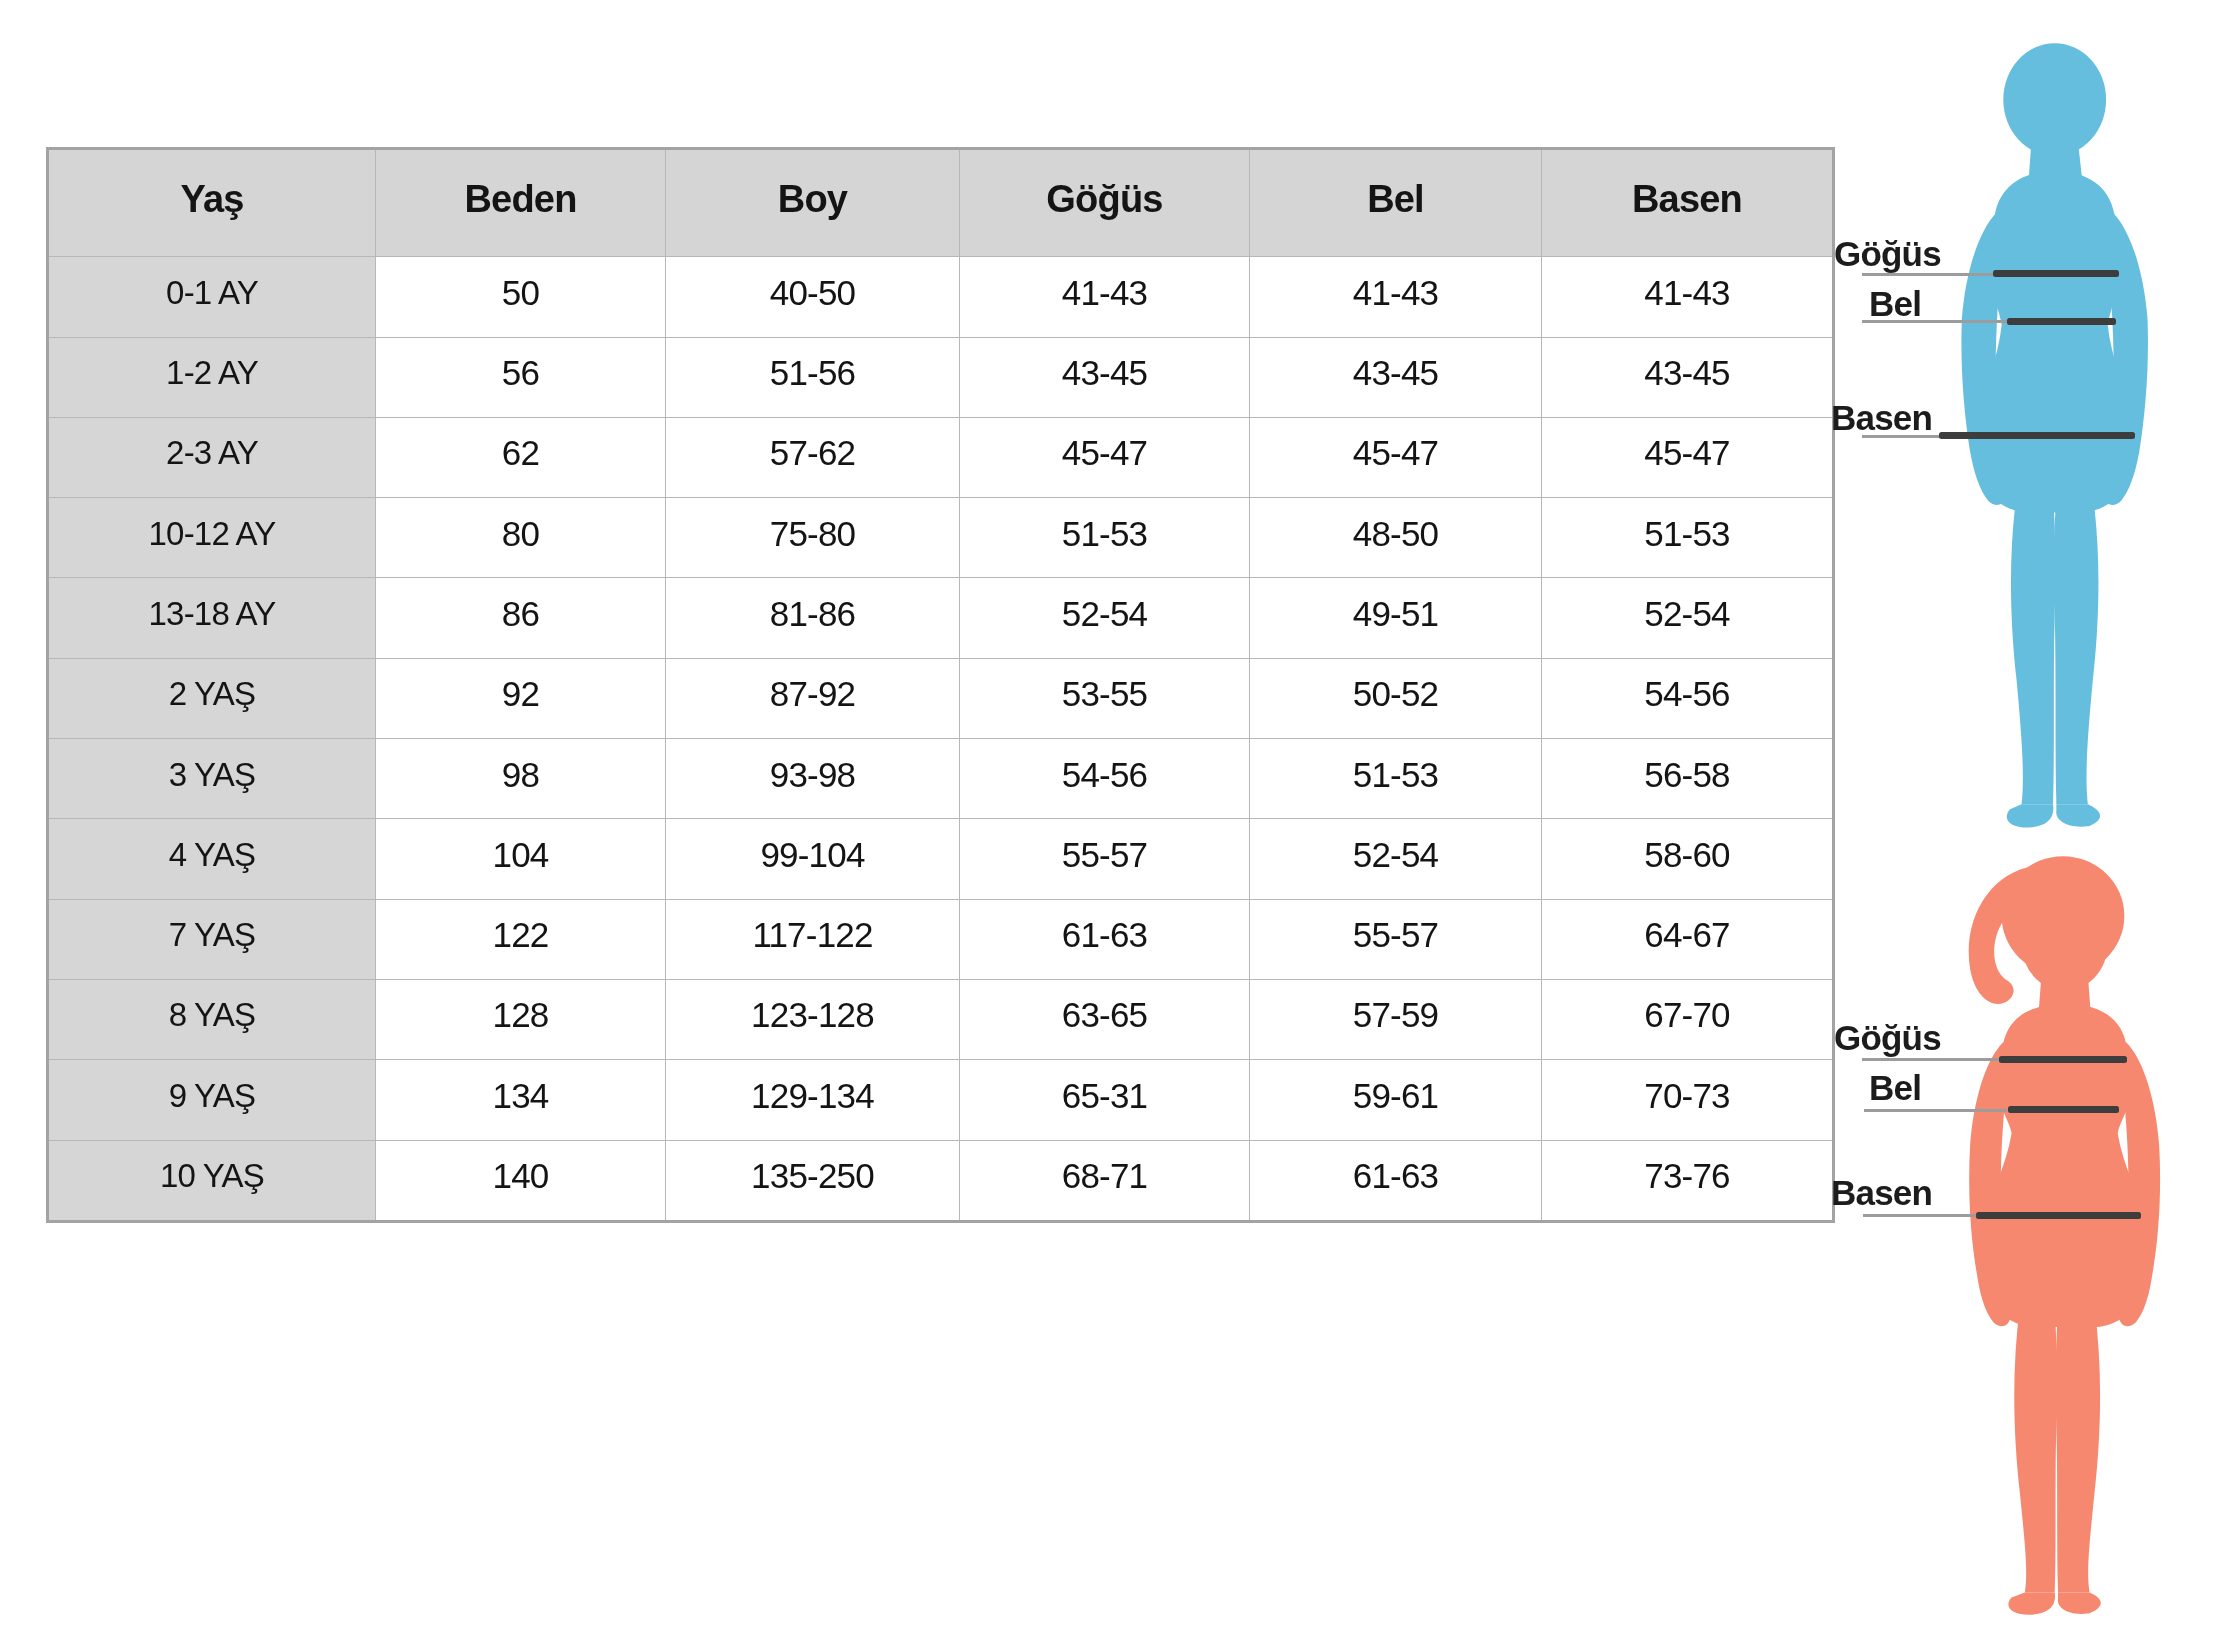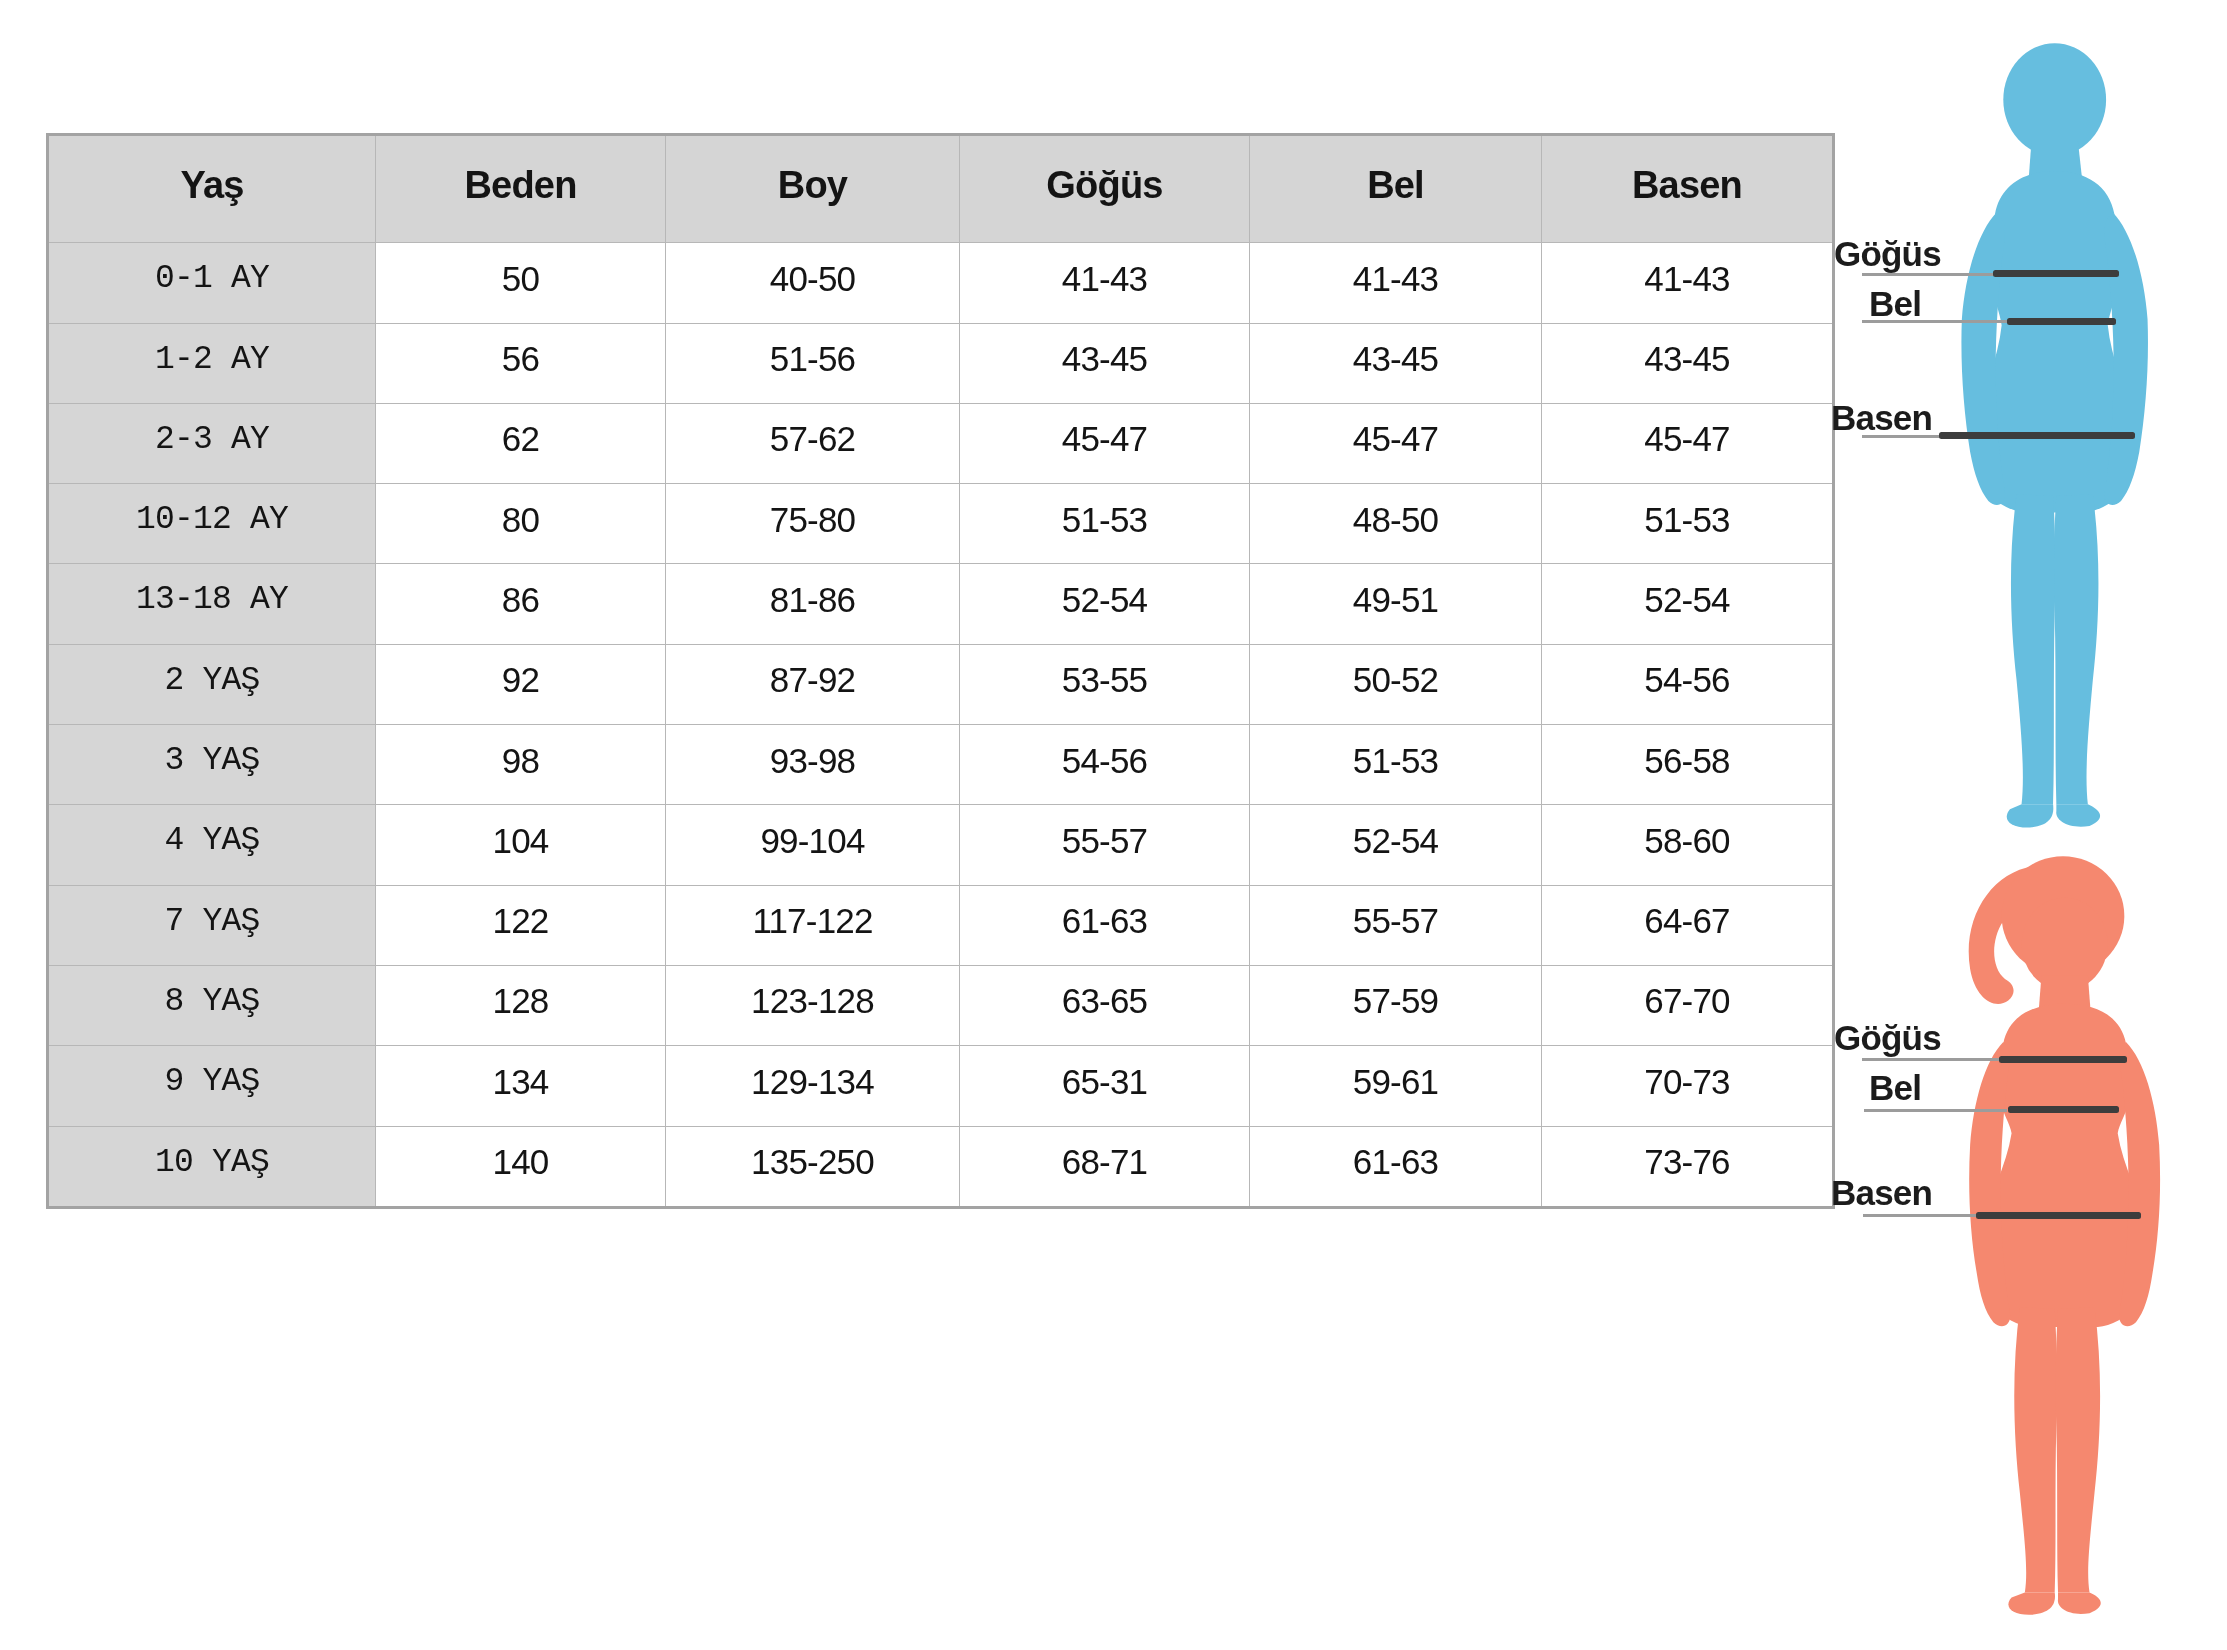--- a/index.html
+++ b/index.html
@@ -1,27 +1,27 @@
 <!DOCTYPE html>
 <html style="font-size:13.3px"><head>
 <meta charset="utf-8">
 <style>
   html,body{margin:0;padding:0;background:#ffffff;}
   body{width:2227px;height:1650px;position:relative;font-family:"Liberation Sans",sans-serif;overflow:hidden;}
 
   
-  .size-table-wrap{position:absolute;left:46px;top:133px;}
+  .size-table-wrap{position:absolute;left:46px;top:147px;}
   table.size-table{border-collapse:collapse;table-layout:fixed;width:1786px;
     border:3.3px solid #a3a3a3;background:#ffffff;}
   table.size-table th, table.size-table td{
     border:1.7px solid #b7b7b7;text-align:center;vertical-align:middle;
     color:#141414;letter-spacing:-0.8px;padding:0 3.3px 8.3px 3.3px;}
   table.size-table th{height:98px;background:#d5d5d5;font-size:38px;font-weight:bold;}
   table.size-table td{height:71px;font-size:35px;font-weight:normal;background:#ffffff;}
-  table.size-table td.rowlabel{background:#d6d6d6;font-size:33px;font-family:Liberation Mono, monospace;}
+  table.size-table td.rowlabel{background:#d6d6d6;font-size:33px;}
   col.c0{width:328px}col.c1{width:290px}col.c2{width:294px}
   col.c3{width:290px}col.c4{width:292px}col.c5{width:292px}
 
   
   .mlabel{position:absolute;font-size:35px;font-weight:bold;color:#1c1c1c;
     letter-spacing:-0.8px;white-space:nowrap;}
   .mline-light{position:absolute;height:3.3px;background:#9c9c9c;}
   .mline-dark{position:absolute;height:6.6px;background:#3d3d3d;border-radius:2.5px;}
 
   .fig{position:absolute;}

